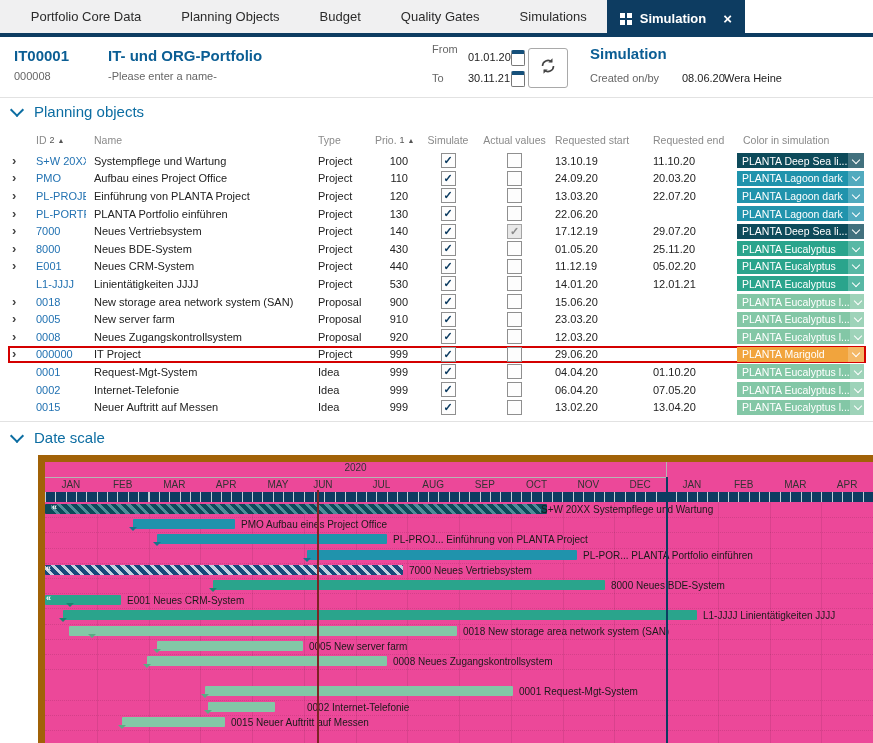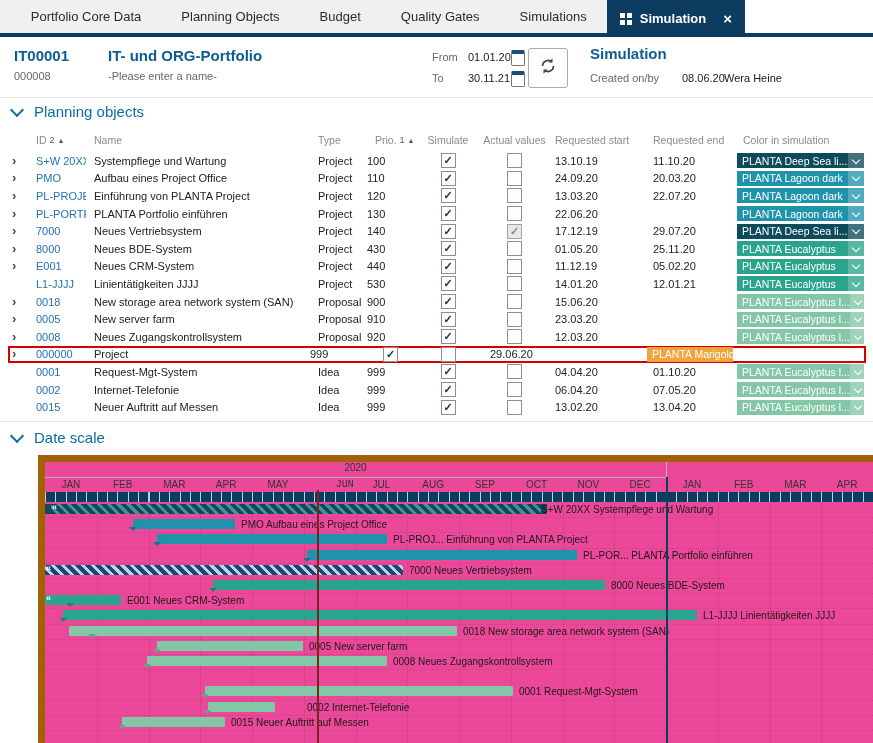--- a/index.html
+++ b/index.html
@@ -45,21 +45,21 @@
   .th.center{justify-content:center;padding-left:0;}
   .sortnum{font-size:9px;color:#555;}
   .sorttri{font-size:7px;color:#555;line-height:7px;}
   .tbody{position:absolute;left:8px;top:152px;width:858px;}
   .trow{height:17.6px;align-items:center;font-size:11px;background:#fff;}
   .trow.hl{box-shadow:inset 0 0 0 2px #d40000;}
   .td{padding-left:8px;white-space:nowrap;overflow:hidden;}
   .c-ex{padding-left:4px;}
   .exp{color:#444;font-size:13px;font-weight:bold;line-height:10px;cursor:pointer;}
   .c-id{color:#2272b2;}
-  .c-prio{padding-right:6px;padding-left:0;}
+  .c-prio{text-align:right;padding-right:6px;padding-left:0;}
   .c-sim,.c-act{display:flex;justify-content:center;padding-left:0;}
   .cb{width:13px;height:13px;border:1px solid #8f8f8f;background:#fdfdfd;display:flex;
       align-items:center;justify-content:center;font-size:11px;font-weight:bold;color:#0d3c61;
       line-height:11px;cursor:pointer;}
   .cb.dis{color:#8a8a8a;background:#e8e8e8;border-color:#a3a3a3;}
   .c-col{padding:0 2px;}
   .colorsel{height:15px;display:flex;align-items:center;color:#fff;font-size:10.5px;
             padding-left:5px;cursor:pointer;overflow:hidden;white-space:nowrap;}
   .chevb{width:16px;height:100%;margin-left:auto;background:rgba(255,255,255,.22);
          display:flex;align-items:center;justify-content:center;flex:0 0 16px;}
@@ -117,21 +117,21 @@
     </div>
   </nav>
   <div class="navunder"></div>
 
   <header class="hdr">
     <div class="abs big-blue" style="left:14px;top:10px">IT00001</div>
     <div class="abs sub-gray" style="left:14px;top:33px">000008</div>
     <div class="abs big-blue" style="left:108px;top:10px">IT- und ORG-Portfolio</div>
     <div class="abs sub-gray" style="left:108px;top:33px">-Please enter a name-</div>
 
-    <div class="abs lab" style="left:432px;top:14px">From</div>
+    <div class="abs lab" style="left:432px;top:6px">From</div>
     <div class="abs val" style="left:468px;top:14px">01.01.20</div>
     <span class="abs cal" style="left:511px;top:13px"></span>
 
     <div class="abs lab" style="left:432px;top:35px">To</div>
     <div class="abs val" style="left:468px;top:35px">30.11.21</div>
     <span class="abs cal" style="left:511px;top:34px"></span>
 
     <div class="refreshbtn">
       <span>
         <svg width="20" height="20" viewBox="0 0 20 20">
@@ -418,20 +418,21 @@
         <div class="td c-col">
           <div class="colorsel" style="background:#83c7a6">
             <span>PLANTA Eucalyptus l...</span>
             <span class="chevb"></span>
           </div>
         </div>
       </div>
       <div class="trow hl">
         <div class="td c-ex"><span class="exp">›</span></div>
         <div class="td c-id">000000</div>
+        <div class="td c-name">IT Project</div>
         <div class="td c-type">Project</div>
         <div class="td c-prio">999</div>
         <div class="td c-sim">
           <span class="cb on">✓</span>
         </div>
         <div class="td c-act">
           <span class="cb"></span>
         </div>
         <div class="td c-rs">29.06.20</div>
         <div class="td c-re"></div>
@@ -514,21 +515,21 @@
   </div>
 
   <div class="gantt">
     <div class="yearrow">2020</div>
     <div id="months">
         <div class="mlab" style="left: 0px; width: 51.75px;">JAN</div>
         <div class="mlab" style="left: 51.75px; width: 51.75px;">FEB</div>
         <div class="mlab" style="left: 103.5px; width: 51.75px;">MAR</div>
         <div class="mlab" style="left: 155.25px; width: 51.75px;">APR</div>
         <div class="mlab" style="left: 207px; width: 51.75px;">MAY</div>
-        <div class="mlab" style="left: 274px; width: 51.75px; font-family: Liberation Mono, monospace;">JUN</div>
+        <div class="mlab" style="left: 252px; width: 51.75px;">JUN</div>
         <div class="mlab" style="left: 310.5px; width: 51.75px;">JUL</div>
         <div class="mlab" style="left: 362.25px; width: 51.75px;">AUG</div>
         <div class="mlab" style="left: 414px; width: 51.75px;">SEP</div>
         <div class="mlab" style="left: 465.75px; width: 51.75px;">OCT</div>
         <div class="mlab" style="left: 517.5px; width: 51.75px;">NOV</div>
         <div class="mlab" style="left: 569.25px; width: 51.75px;">DEC</div>
         <div class="mlab" style="left: 621px; width: 51.75px;">JAN</div>
         <div class="mlab" style="left: 672.75px; width: 51.75px;">FEB</div>
         <div class="mlab" style="left: 724.5px; width: 51.75px;">MAR</div>
         <div class="mlab" style="left: 776.25px; width: 51.75px;">APR</div>

